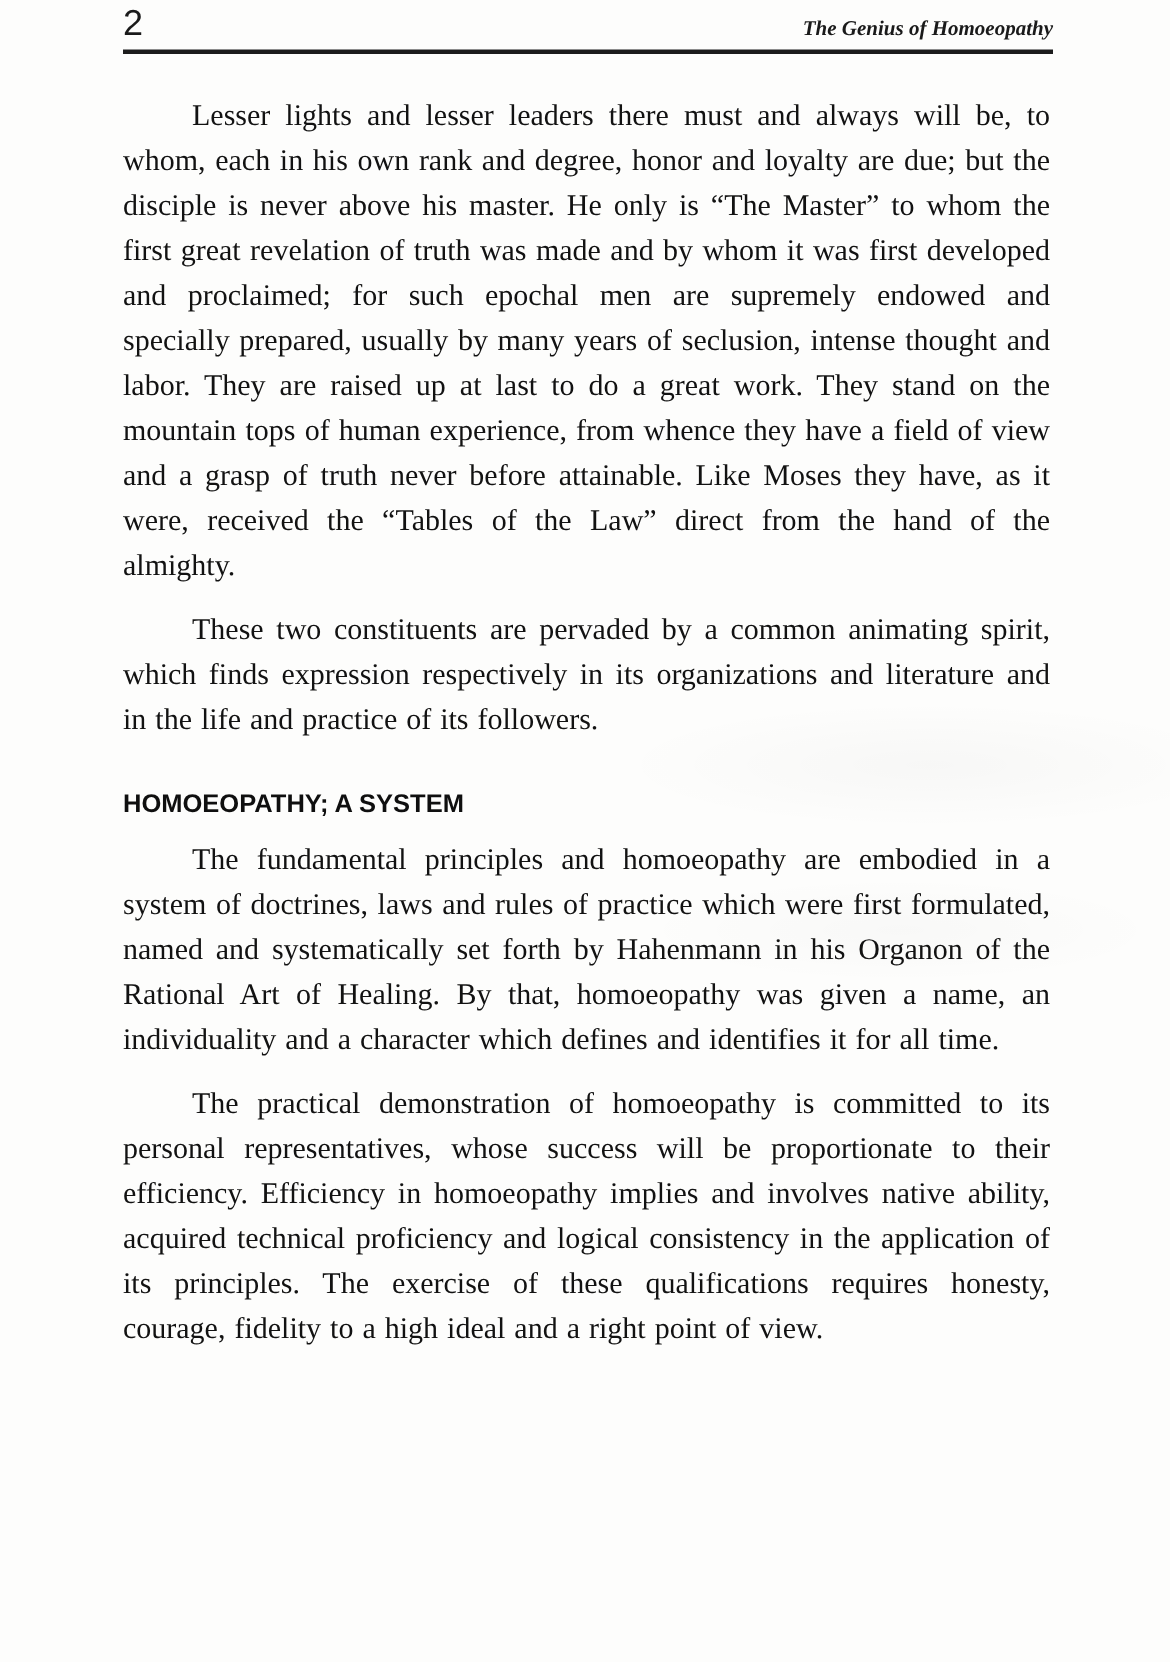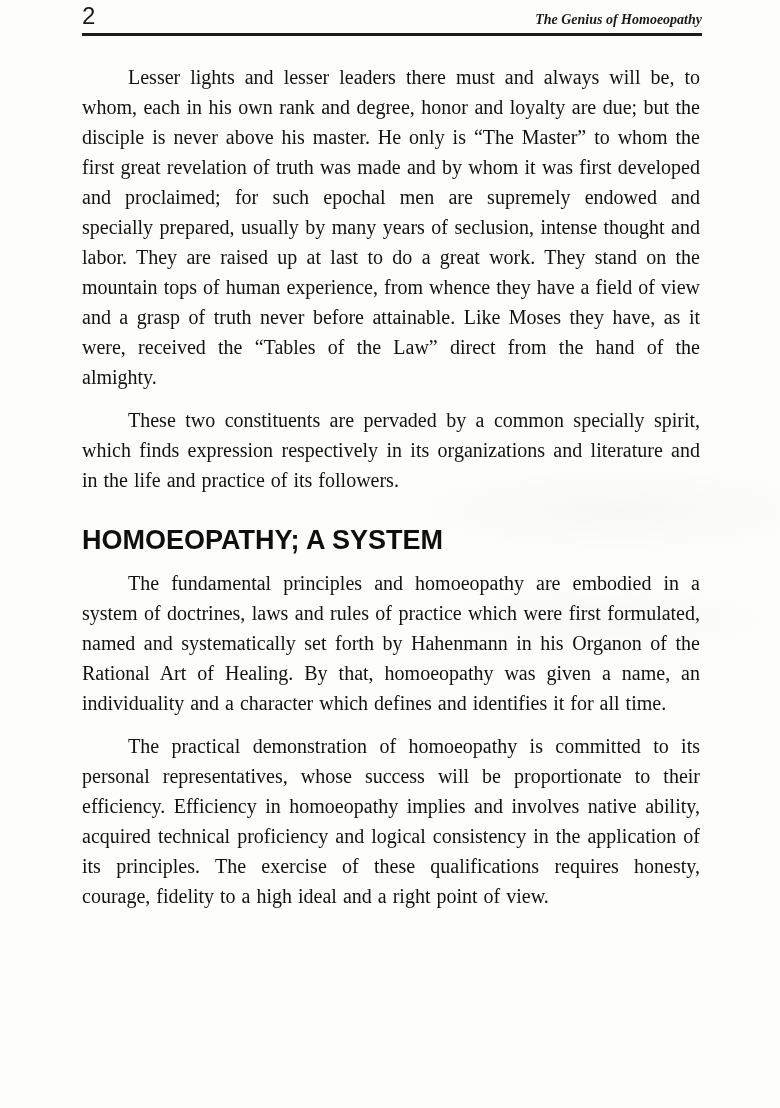--- a/index.html
+++ b/index.html
@@ -55,21 +55,21 @@
     margin: 13px 0 0 0;
     text-indent: 46px;
     word-spacing: 1px;
   }
   .content p.first {
     margin-top: 0;
   }
   .section-heading {
     font-family: "Liberation Sans", "DejaVu Sans", sans-serif;
     font-weight: bold;
-    font-size: 27px;
+    font-size: 17px;
     letter-spacing: 0px;
     color: #0f0f0f;
     margin: 32px 0 14px 0;
     text-indent: 0;
     text-align: left;
     line-height: 1;
   }
 </style>
 </head>
 <body>
@@ -78,21 +78,21 @@
 
   <header class="page-header">
     <span class="page-number">2</span>
     <span class="running-title">The Genius of Homoeopathy</span>
   </header>
 
   <main class="content">
     <p class="first">Lesser lights and lesser leaders there must and always will be, to whom, each in his own rank and degree, honor and loyalty are due; but the disciple is never above his master. He only is “The Master” to whom the first great revelation of truth was made and by whom it was first developed and proclaimed; for such epochal men are supremely endowed and specially prepared, usually by many years of seclusion, intense thought and labor. They are raised up at last to do a great work. They stand on the mountain tops of human experience, from whence they have a field of view and a grasp of truth never before attainable. Like Moses they have, as it were, received the “Tables of the Law” direct from the hand of the almighty.</p>
 
 
-    <p>These two constituents are pervaded by a common specially spirit, which finds expression respectively in its organizations and literature and in the life and practice of its followers.</p>
+    <p>These two constituents are pervaded by a common animating spirit, which finds expression respectively in its organizations and literature and in the life and practice of its followers.</p>
 
     <h2 class="section-heading">HOMOEOPATHY; A SYSTEM</h2>
 
     <p>The fundamental principles and homoeopathy are embodied in a system of doctrines, laws and rules of practice which were first formulated, named and systematically set forth by Hahenmann in his Organon of the Rational Art of Healing. By that, homoeopathy was given a name, an individuality and a character which defines and identifies it for all time.</p>
 
     <p>The practical demonstration of homoeopathy is committed to its personal representatives, whose success will be proportionate to their efficiency. Efficiency in homoeopathy implies and involves native ability, acquired technical proficiency and logical consistency in the application of its principles. The exercise of these qualifications requires honesty, courage, fidelity to a high ideal and a right point of view.</p>
   </main>
 
 </div>
 

